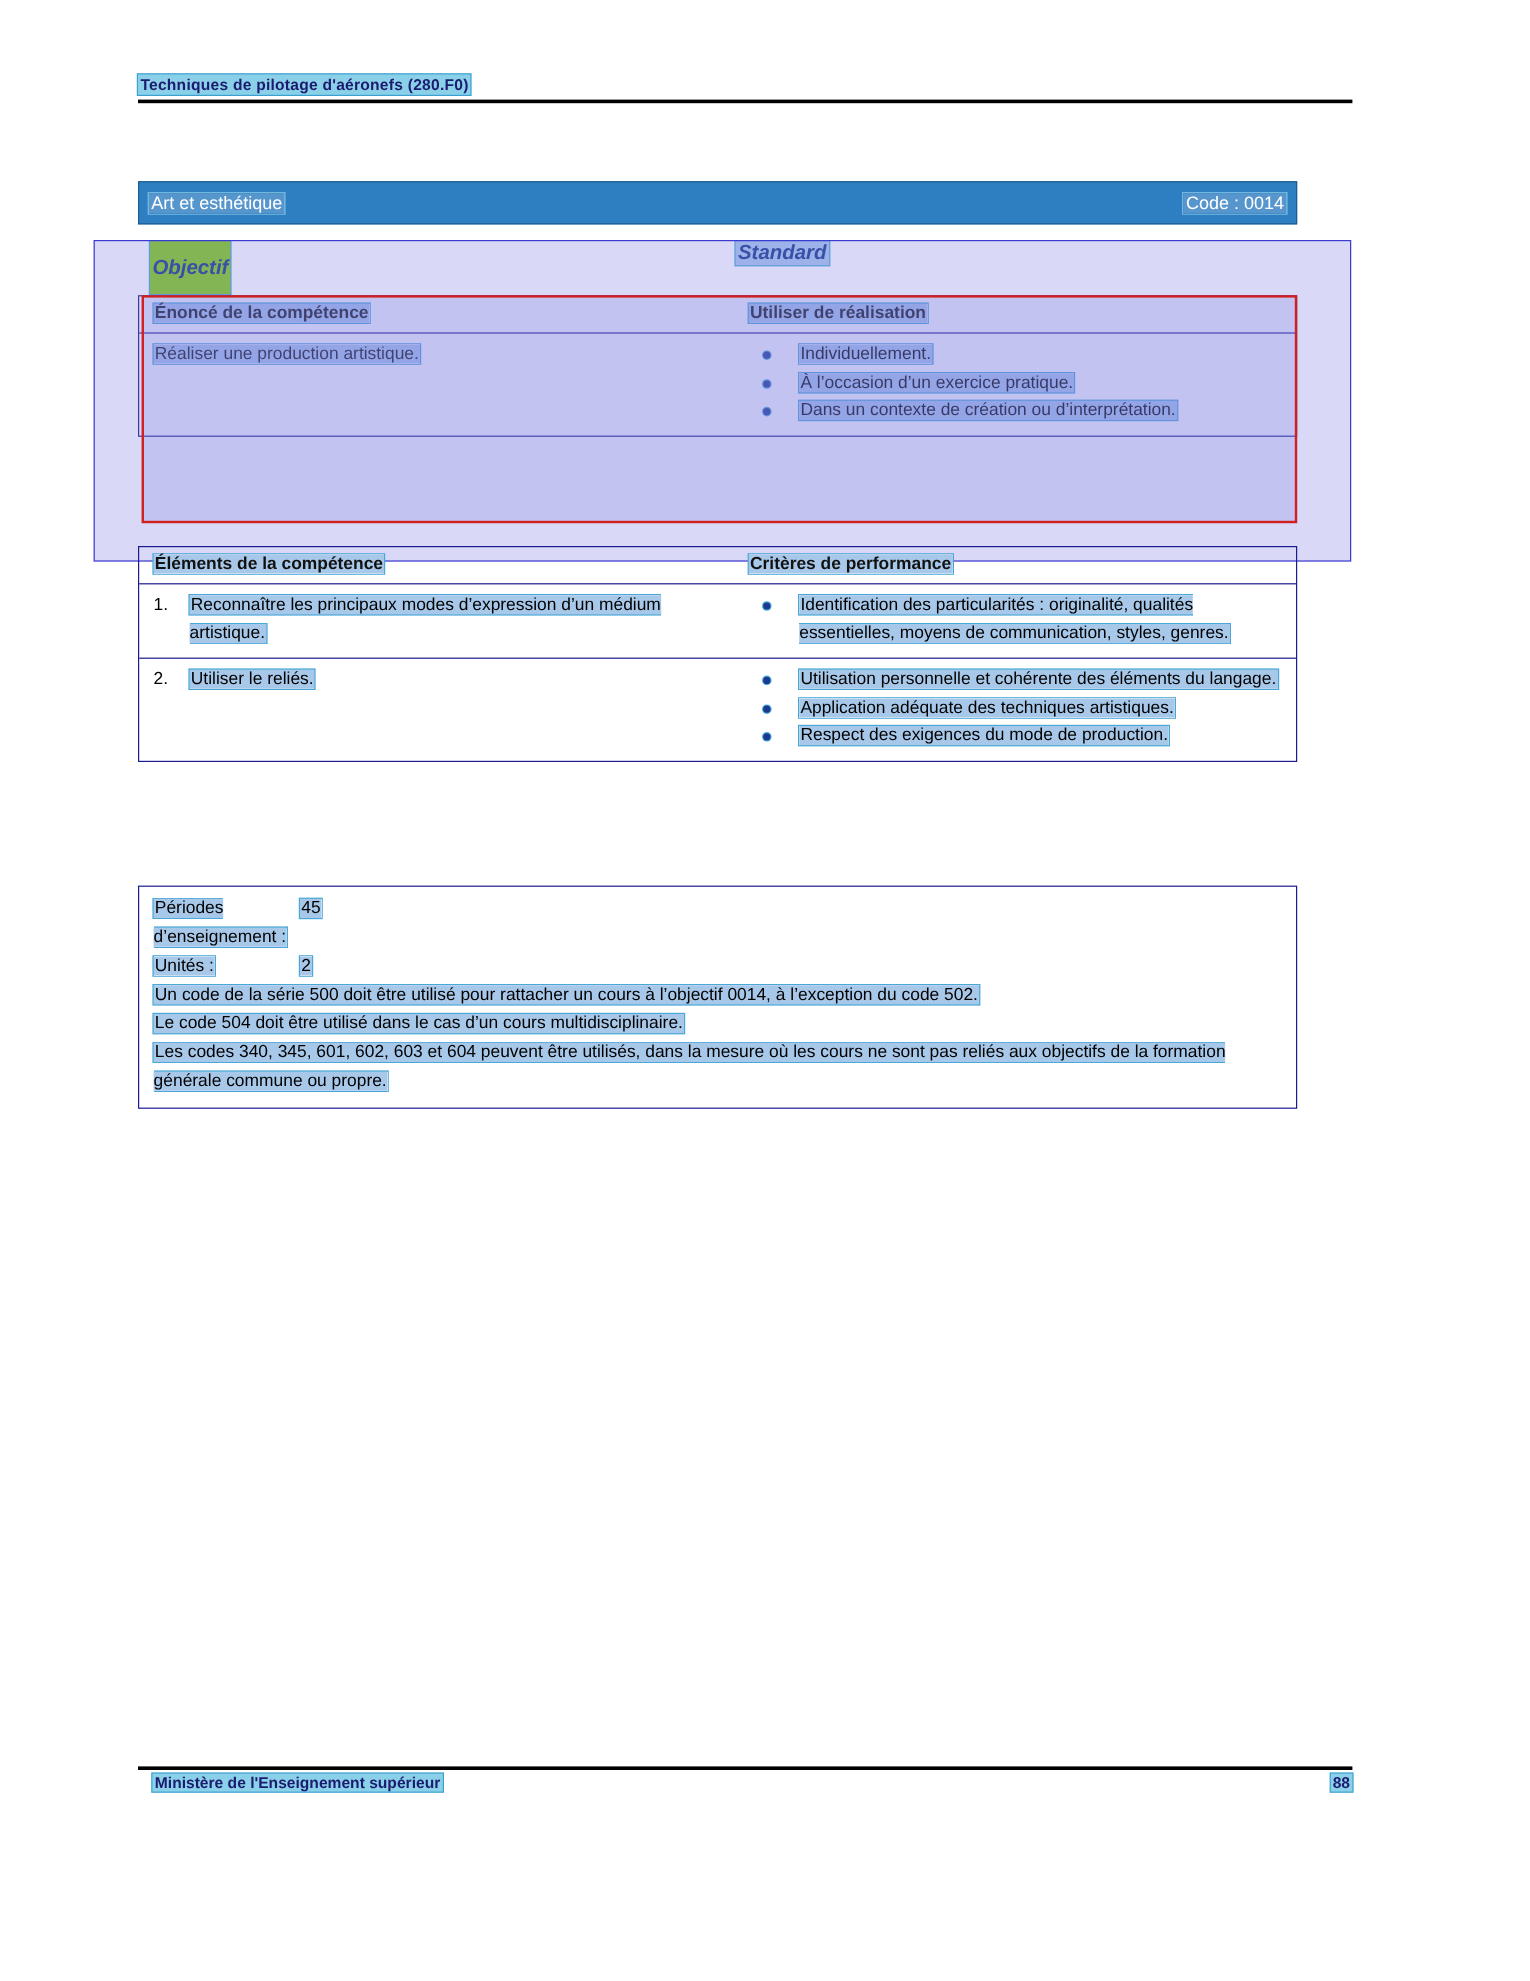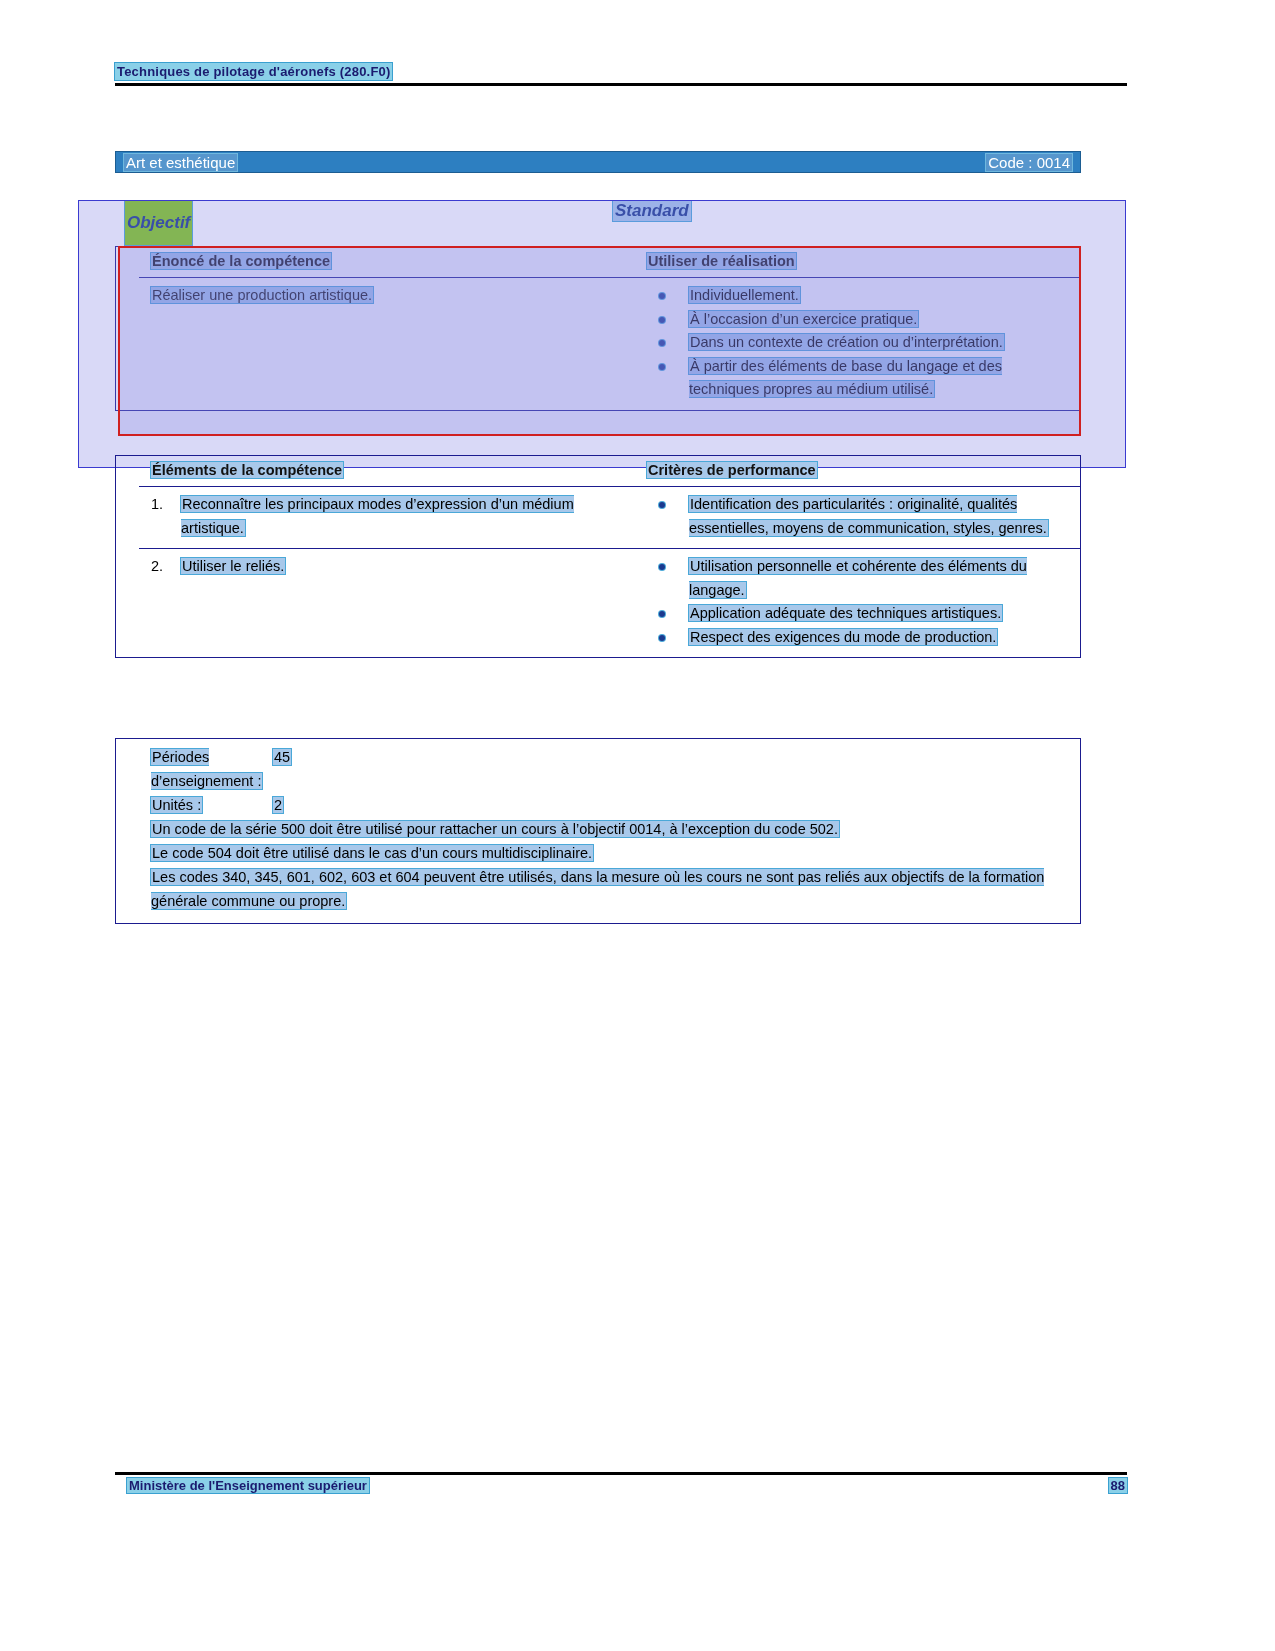--- a/index.html
+++ b/index.html
@@ -45,21 +45,21 @@
     margin-top: 3px;
     width: 1012px;
   }
 
   
   .code-bar {
     position: absolute;
     left: 115px;
     top: 151px;
     width: 966px;
-    height: 22px;
+    height: 36px;
     background: #2d7fc1;
     border: 1px solid #1c5d92;
     box-sizing: border-box;
     color: #ffffff;
     font-size: 15px;
     display: flex;
     align-items: center;
     justify-content: space-between;
     padding: 0 8px;
     box-sizing: border-box;
@@ -120,21 +120,20 @@
     box-sizing: border-box;
     pointer-events: none;
   }
 
   
   .block {
     position: absolute;
     border: 1px solid #1b1b8f;
     box-sizing: border-box;
     background: transparent;
-    padding-left: 23px;
   }
   .row {
     display: flex;
   }
   .col-left {
     width: 500px;
     box-sizing: border-box;
     padding: 6px 10px 8px 12px;
   }
   .col-right {
@@ -264,21 +263,20 @@
   </div>
   <div class="row">
     <div class="col-left txt">
       <span class="hl">Réaliser une production artistique.</span>
     </div>
     <div class="col-right">
       <ul class="bullets">
         <li><span class="dot"></span><span class="hl">Individuellement.</span></li>
         <li><span class="dot"></span><span class="hl">À l’occasion d’un exercice pratique.</span></li>
         <li><span class="dot"></span><span class="hl">Dans un contexte de création ou d’interprétation.</span></li>
-        <li><span class="dot"></span><span class="hl">À partir des éléments de base du langage et des techniques propres au médium utilisé.</span></li>
       </ul>
     </div>
   </div>
 </div>
 
 <div class="sel-outer"></div>
 <div class="sel-inner"></div>
 
 <div class="block" id="block-elements">
   <div class="row hdr-row">

